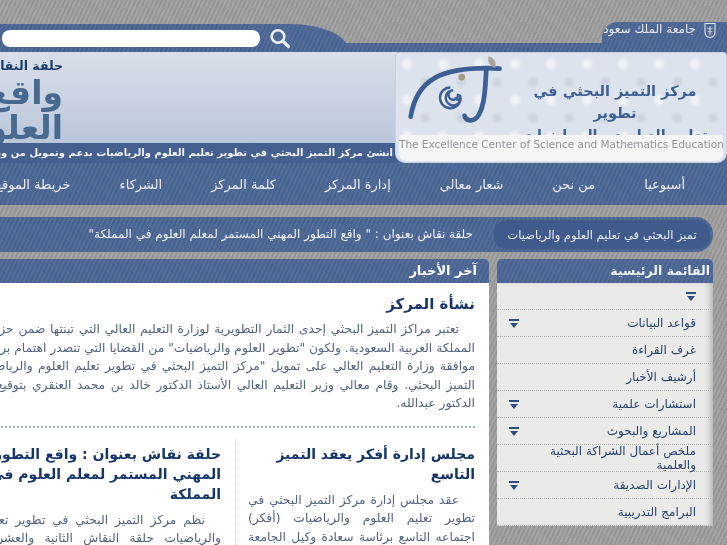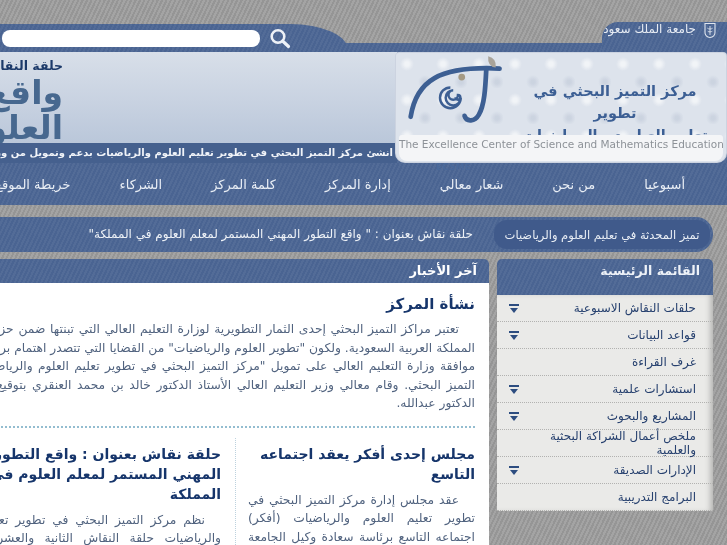--- a/index.html
+++ b/index.html
@@ -65,22 +65,22 @@
              display:flex; align-items:center; }
   .news-pill { flex:0 0 216px; height:29px; margin-right:3px; background:#405a8b; border-radius:13px;
                display:flex; align-items:center; justify-content:center; color:#e9eef5; font-size:11.5px;
                white-space:nowrap; }
   .news-text { position:absolute; right:240px; top:0; line-height:35px; color:#eef2f7; font-size:12px;
                white-space:nowrap; cursor:pointer; }
 
   
   .content { display:flex; gap:8px; margin-right:14px; margin-top:7px; height:292px; }
   .sidebar { flex:0 0 216px; }
-  .sidebar-title { height:36px; border-radius:5px 5px 0 0; color:#eef2f8; font-weight:bold; font-size:12.5px;
-                   line-height:24px; padding-right:13px; }
+  .sidebar-title { height:24px; border-radius:5px 5px 0 0; color:#eef2f8; font-weight:bold; font-size:12.5px;
+                   line-height:24px; padding-right:3px; }
   .sidebar-body { background:#eaeae8; box-shadow:inset -5px 0 6px -3px rgba(0,0,0,.28); }
   .menu-item { height:27px; display:flex; align-items:center; justify-content:space-between;
                padding:0 17px 0 12px; border-bottom:1px dotted #b2b2b0; color:#27416f; font-size:12px; cursor:pointer; }
   .menu-arrow { display:inline-block; width:10px; height:9px; border-top:2px solid #2d4d80; position:relative; flex:0 0 auto; }
   .menu-arrow::after { content:""; position:absolute; top:2px; left:1px;
                        border-left:4px solid transparent; border-right:4px solid transparent;
                        border-top:5px solid #2d4d80; }
 
   .main { flex:1 1 auto; display:flex; flex-direction:column; }
   .main-title { height:24px; border-radius:5px 5px 0 0; color:#ffffff; font-weight:bold; font-size:13px;
@@ -156,39 +156,41 @@
     <span class="nav-item">شعار معالي</span>
     <span class="nav-item">إدارة المركز</span>
     <span class="nav-item">كلمة المركز</span>
     <span class="nav-item">الشركاء</span>
     <span class="nav-item">خريطة الموقع</span>
   </div>
 
   <div class="gap12"></div>
 
   <div class="newsbar bluetex">
-    <div class="news-pill">تميز المحدثة في تعليم العلوم والرياضيات</div>
+    <div class="news-pill">تميز البحثي في تعليم العلوم والرياضيات</div>
     <div class="news-text">حلقة نقاش بعنوان : " واقع التطور المهني المستمر لمعلم العلوم في المملكة"</div>
   </div>
 
   <div class="content">
 
     <div class="sidebar">
       <div class="sidebar-title bluetex">القائمة الرئيسية</div>
       <div class="sidebar-body">
         <div class="menu-item">
-          <span>حلقات النقاش الاسبوعية</span>
           <span class="menu-arrow"></span>
         </div>
         <div class="menu-item">
           <span>قواعد البيانات</span>
           <span class="menu-arrow"></span>
         </div>
         <div class="menu-item">
           <span>غرف القراءة</span>
+        </div>
+        <div class="menu-item">
+          <span>أرشيف الأخبار</span>
         </div>
         <div class="menu-item">
           <span>استشارات علمية</span>
           <span class="menu-arrow"></span>
         </div>
         <div class="menu-item">
           <span>المشاريع والبحوث</span>
           <span class="menu-arrow"></span>
         </div>
         <div class="menu-item">
@@ -205,21 +207,21 @@
     </div>
 
     <div class="main">
       <div class="main-title bluetex">آخر الأخبار</div>
       <div class="main-body">
         <div class="art-title">نشأة المركز</div>
         <p class="art-body">تعتبر مراكز التميز البحثي إحدى الثمار التطويرية لوزارة التعليم العالي التي تبنتها ضمن حزمة من البرامج التي تهدف إلى رفع كفاءة التعليم في المملكة العربية السعودية. ولكون "تطوير العلوم والرياضيات" من القضايا التي تتصدر اهتمام برامج الاصلاح والتطوير التربوي في المملكة فقد صدرت موافقة وزارة التعليم العالي على تمويل "مركز التميز البحثي في تطوير تعليم العلوم والرياضيات" وذلك ضمن المرحلة الثانية من مشروع مراكز التميز البحثي. وقام معالي وزير التعليم العالي الأستاذ الدكتور خالد بن محمد العنقري بتوقيع عقد تمويل المركز مع معالي مدير الجامعة الأستاذ الدكتور عبدالله.</p>
         <hr class="dotsep">
         <div class="cols">
           <div class="col-a2">
-            <div class="art-title art-title-sm">مجلس إحدى أفكر يعقد اجتماعه التاسع</div>
+            <div class="art-title art-title-sm">مجلس إدارة أفكر يعقد التميز التاسع</div>
             <p class="art-body">عقد مجلس إدارة مركز التميز البحثي في تطوير تعليم العلوم والرياضيات (أفكر) اجتماعه التاسع برئاسة سعادة وكيل الجامعة للتبادل المعرفي ونقل التقنية الأستاذ الدكتور حمد بن زيد الختلان ، وذلك صباح يوم الأربعاء الموافق 29/6/1432 هـ. وقد تم خلال الاجتماع إقرار القواعد التنفيذية المحدثة ، وإعادة تشكيل الهيئة.</p>
           </div>
           <div class="col-a3">
             <div class="art-title art-title-sm">حلقة نقاش بعنوان : واقع التطور المهني المستمر لمعلم العلوم في المملكة</div>
             <p class="art-body">نظم مركز التميز البحثي في تطوير تعليم العلوم والرياضيات حلقة النقاش الثانية والعشرون ضمن سلسلة حلقات النقاش التي يعقدها المركز أسبوعياً بعنوان : "واقع التطور المهني المستمر لمعلم العلوم في المملكة " أعدها وقدمها سعادة الدكتور</p>
           </div>
         </div>
       </div>
     </div>
 

